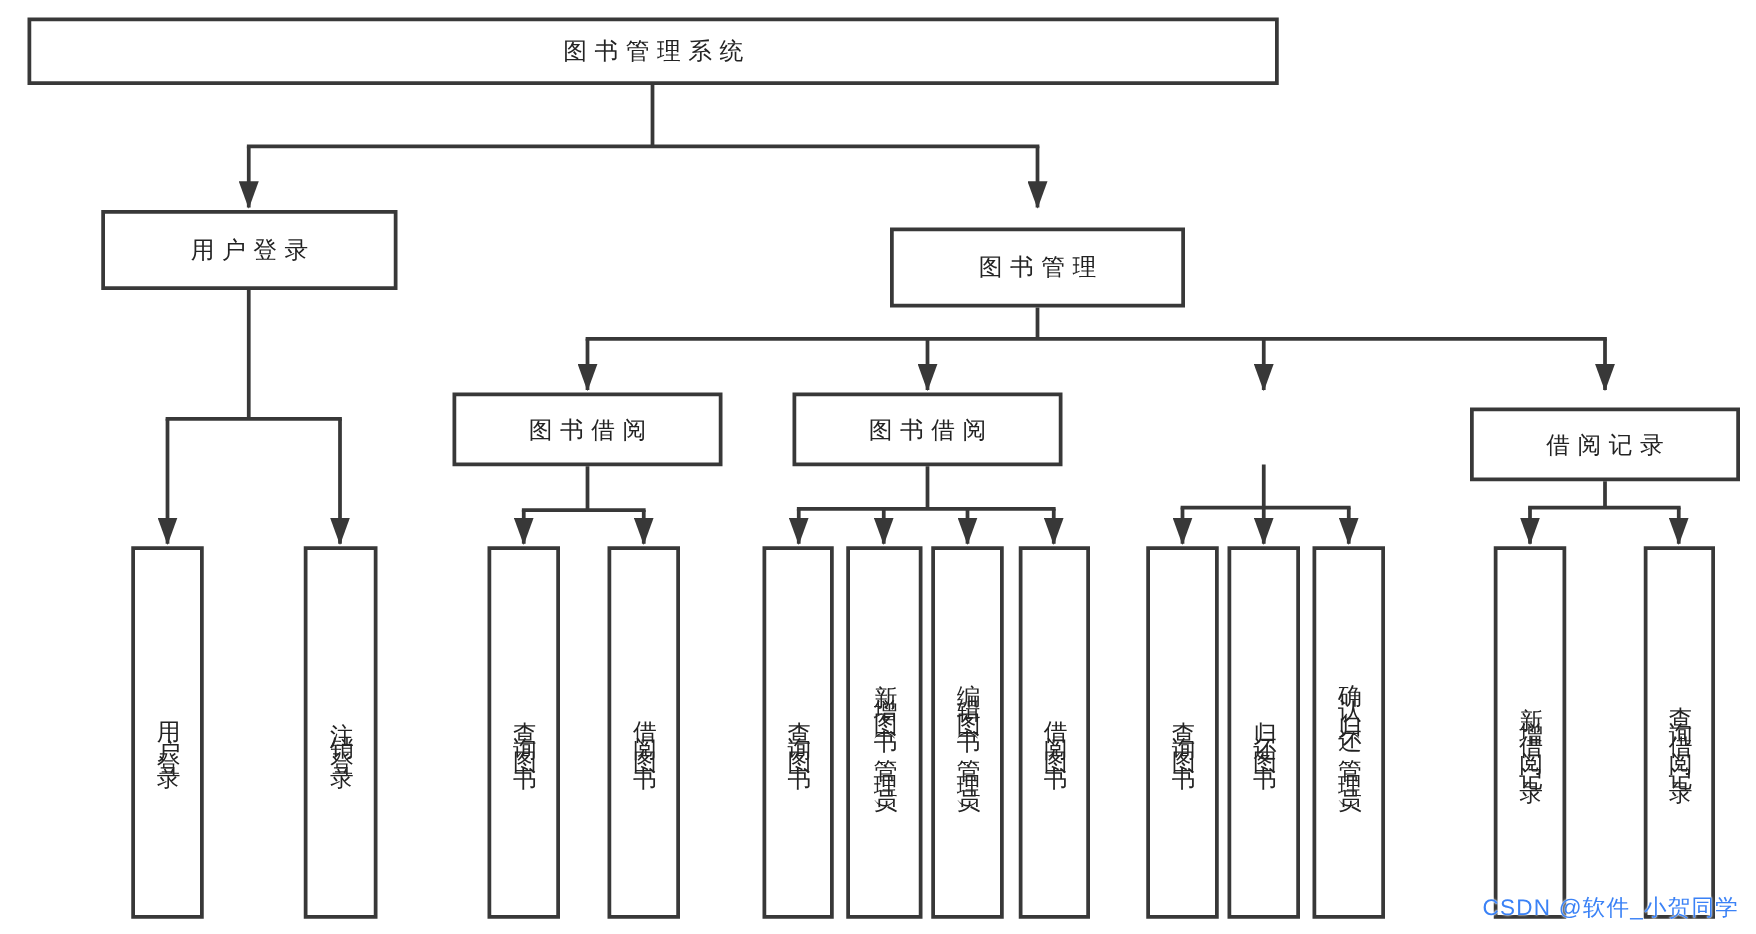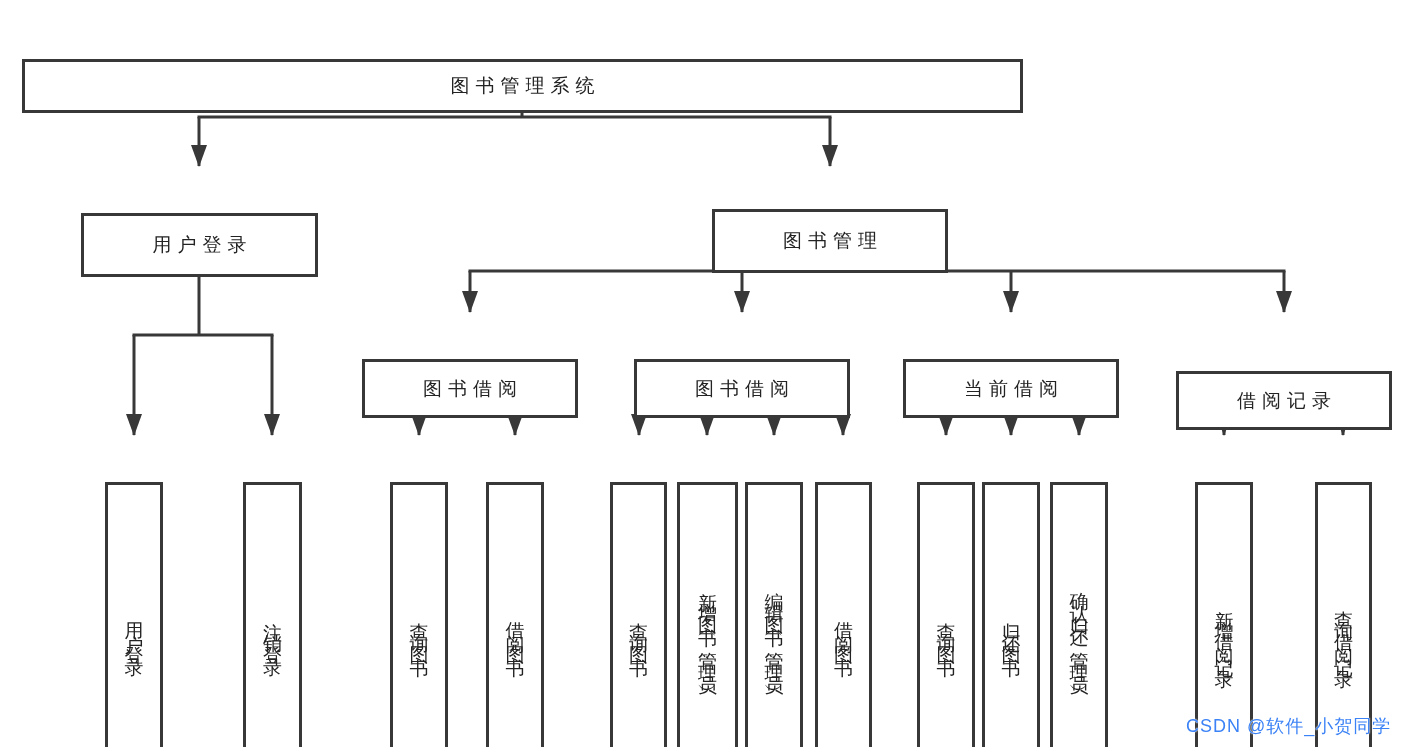--- a/index.html
+++ b/index.html
@@ -18,21 +18,20 @@
     border: 3px solid #383838;
     background: #ffffff;
     display: flex;
     align-items: center;
     justify-content: center;
     color: #232323;
     font-size: 19px;
     letter-spacing: 6px;
     text-indent: 6px;
     white-space: nowrap;
-    margin-top: 45px;
   }
   .box.leaf span {
     writing-mode: vertical-rl;
     text-orientation: mixed;
     letter-spacing: 12px;
     text-indent: 0;
     line-height: 1.05;
     white-space: nowrap;
   }
   .box.leaf { letter-spacing: 0; text-indent: 0; }
@@ -101,32 +100,29 @@
     <line x1="1343" y1="406" x2="1343" y2="435" stroke="#383838" stroke-width="3" marker-end="url(#arrowhead)"></line>
   </svg>
 
   <div class="box" style="left:22px;top:14px;width:1001px;height:54px">
     <span>图书管理系统</span>
   </div>
 
   <div class="box" style="left:81px;top:168px;width:237px;height:64px">
     <span>用户登录</span>
   </div>
-  <div class="box" style="left:712px;top:164px;width:236px;height:64px">
+  <div class="box" style="left:712px;top:182px;width:236px;height:64px">
     <span>图书管理</span>
   </div>
 
   <div class="box" style="left:362px;top:314px;width:216px;height:59px">
     <span>图书借阅</span>
   </div>
   <div class="box" style="left:634px;top:314px;width:216px;height:59px">
     <span>图书借阅</span>
-  </div>
-  <div class="box" style="left:903px;top:314px;width:216px;height:59px">
-    <span>当前借阅</span>
   </div>
   <div class="box" style="left:1176px;top:326px;width:216px;height:59px">
     <span>借阅记录</span>
   </div>
 
   <div class="box leaf" style="left:105px;top:437px;width:58px;height:298px">
     <span>用户登录</span>
   </div>
   <div class="box leaf" style="left:243px;top:437px;width:59px;height:298px">
     <span>注销登录</span>

